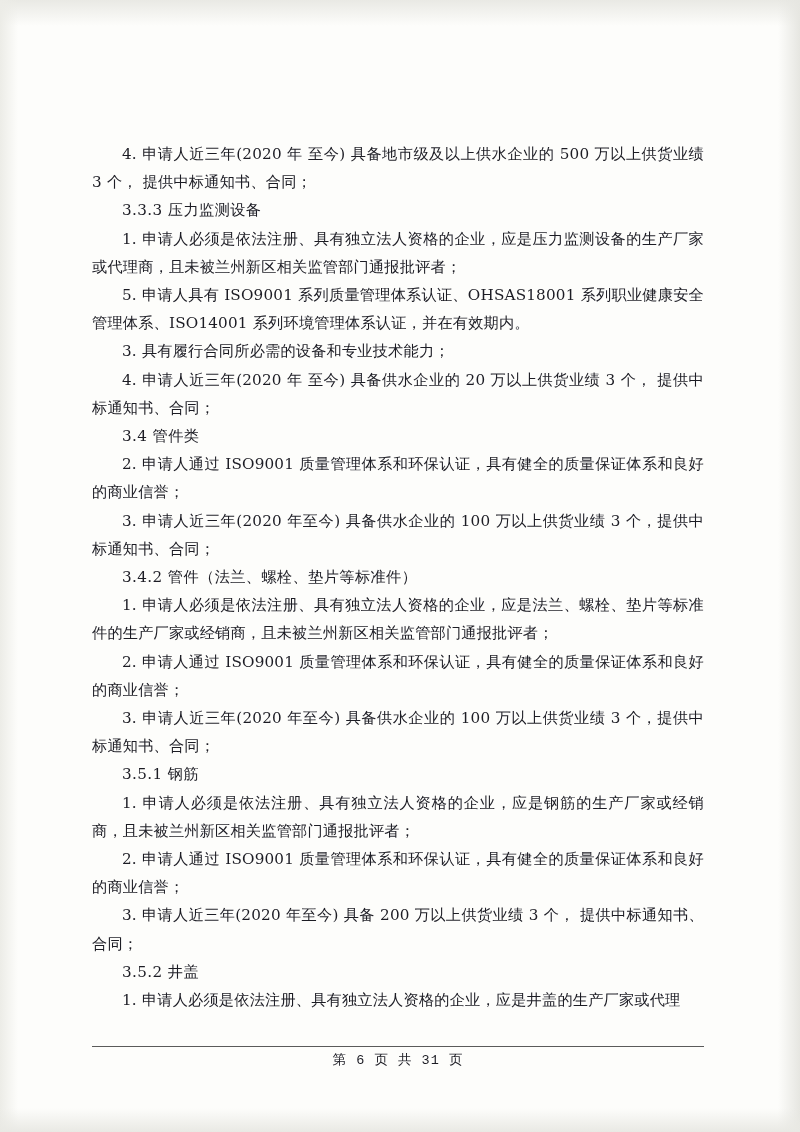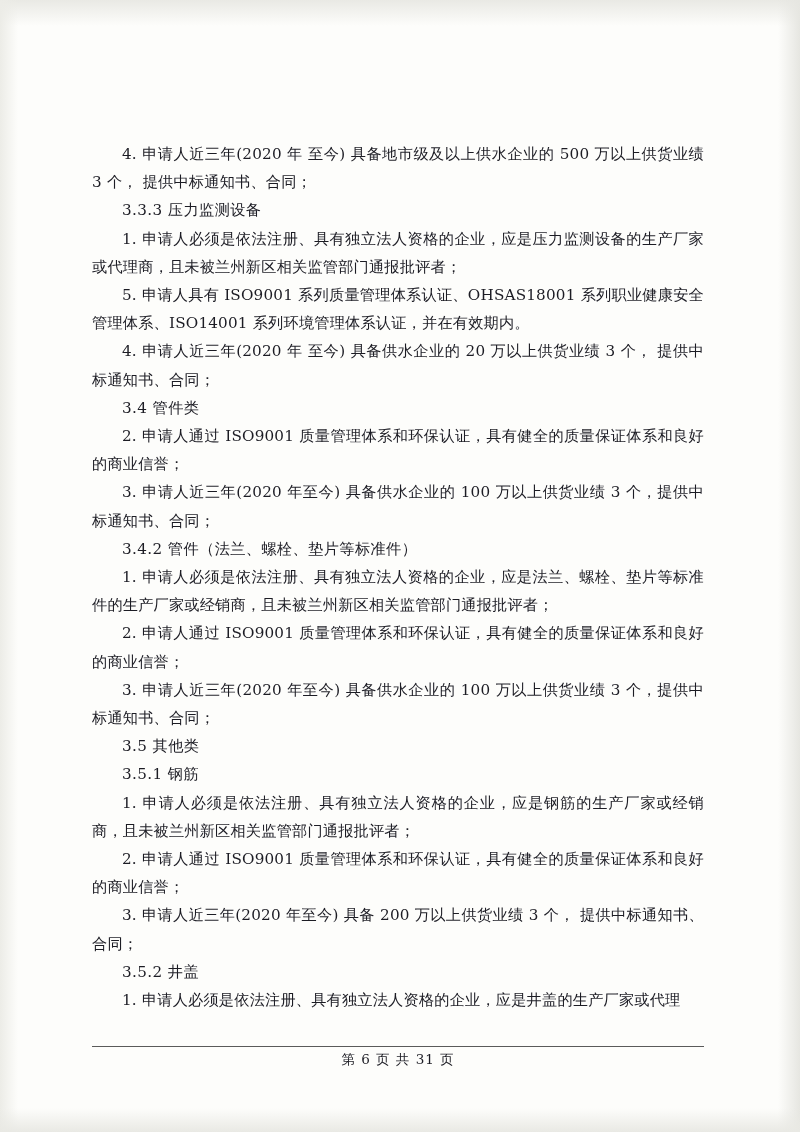--- a/index.html
+++ b/index.html
@@ -59,20 +59,21 @@
     left: 92px;
     top: 1046px;
     width: 612px;
     height: 1px;
     background: #5a5a5a;
   }
   .footer-text {
     font-size: 13.5px;
     letter-spacing: 1px;
     color: #1c1c24;
+    font-family: Liberation Mono, monospace;
   }
   .scan-shadow-top {
     position: absolute;
     left: 0; top: 0;
     width: 800px; height: 26px;
     background: linear-gradient(to bottom, #e9e9e4, rgba(253,253,251,0));
     pointer-events: none;
   }
   .scan-shadow-left {
     position: absolute;
@@ -99,29 +100,29 @@
 </head>
 <body>
 
 <div class="page">
 
   <div class="content">
     <p class="ind">4. 申请人近三年(2020 年 至今) 具备地市级及以上供水企业的 500 万以上供货业绩 3 个， 提供中标通知书、合同；</p>
     <p class="head">3.3.3 压力监测设备</p>
     <p class="ind">1. 申请人必须是依法注册、具有独立法人资格的企业，应是压力监测设备的生产厂家或代理商，且未被兰州新区相关监管部门通报批评者；</p>
     <p class="ind">5. 申请人具有 ISO9001 系列质量管理体系认证、OHSAS18001 系列职业健康安全管理体系、ISO14001 系列环境管理体系认证，并在有效期内。</p>
+    <p class="ind">3. 具有履行合同所必需的设备和专业技术能力；</p>
     <p class="ind">4. 申请人近三年(2020 年 至今) 具备供水企业的 20 万以上供货业绩 3 个， 提供中标通知书、合同；</p>
     <p class="head">3.4 管件类</p>
     <p class="ind">2. 申请人通过 ISO9001 质量管理体系和环保认证，具有健全的质量保证体系和良好的商业信誉；</p>
     <p class="ind">3. 申请人近三年(2020 年至今) 具备供水企业的 100 万以上供货业绩 3 个，提供中标通知书、合同；</p>
     <p class="head">3.4.2 管件（法兰、螺栓、垫片等标准件）</p>
     <p class="ind">1. 申请人必须是依法注册、具有独立法人资格的企业，应是法兰、螺栓、垫片等标准件的生产厂家或经销商，且未被兰州新区相关监管部门通报批评者；</p>
     <p class="ind">2. 申请人通过 ISO9001 质量管理体系和环保认证，具有健全的质量保证体系和良好的商业信誉；</p>
     <p class="ind">3. 申请人近三年(2020 年至今) 具备供水企业的 100 万以上供货业绩 3 个，提供中标通知书、合同；</p>
-    <p class="head">3.5 其他类</p>
     <p class="head">3.5.1 钢筋</p>
     <p class="ind">1. 申请人必须是依法注册、具有独立法人资格的企业，应是钢筋的生产厂家或经销商，且未被兰州新区相关监管部门通报批评者；</p>
     <p class="ind">2. 申请人通过 ISO9001 质量管理体系和环保认证，具有健全的质量保证体系和良好的商业信誉；</p>
     <p class="ind">3. 申请人近三年(2020 年至今) 具备 200 万以上供货业绩 3 个， 提供中标通知书、合同；</p>
     <p class="head">3.5.2 井盖</p>
     <p class="ind">1. 申请人必须是依法注册、具有独立法人资格的企业，应是井盖的生产厂家或代理</p>
   </div>
 
   <div class="footer-rule"></div>
   <div class="footer">

